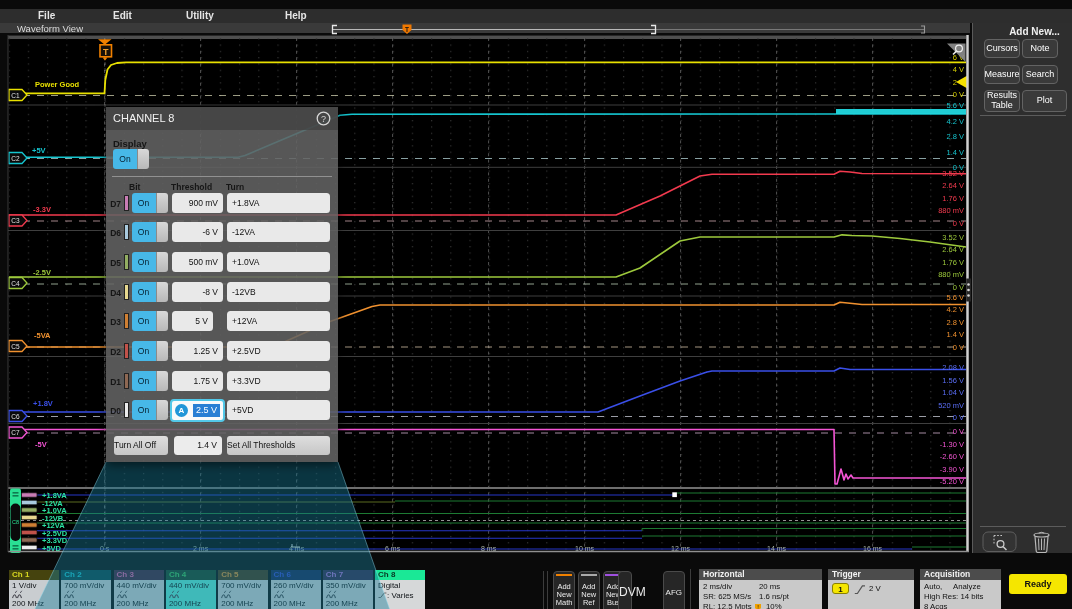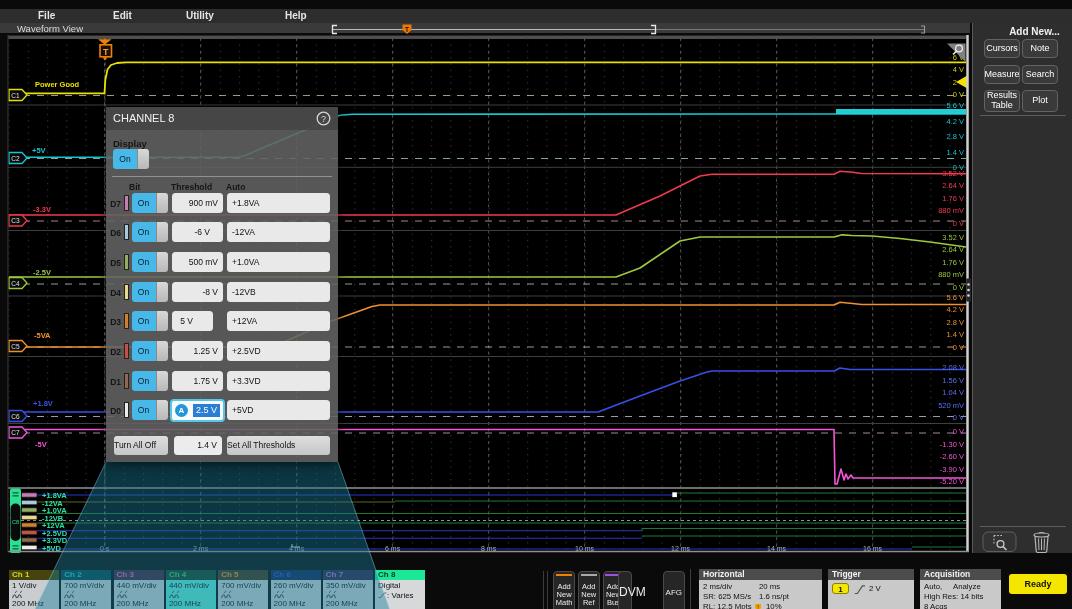--- a/index.html
+++ b/index.html
@@ -229,21 +229,21 @@
   <circle cx="968.5" cy="295.5" r="1.3" fill="#d8d8d8"></circle>
   </svg>
 
   <div class="abs" id="rpanel">
     <div class="hdr">Add New...</div>
     <div class="rbtn" style="left:11px;top:16px;width:36px;height:19px">Cursors</div>
     <div class="rbtn" style="left:49px;top:16px;width:36px;height:19px">Note</div>
     <div class="rbtn" style="left:11px;top:42px;width:36px;height:19px">Measure</div>
     <div class="rbtn" style="left:49px;top:42px;width:36px;height:19px">Search</div>
     <div class="rbtn" style="left:11px;top:67px;width:36px;height:22px">Results<br>Table</div>
-    <div class="rbtn" style="left:49px;top:67px;width:36px;height:22px">Plot</div>
+    <div class="rbtn" style="left:49px;top:67px;width:45px;height:22px">Plot</div>
     <svg style="position:absolute;left:0;top:0" width="100" height="530" viewBox="0 0 100 530">
       <line x1="7" y1="92.5" x2="93" y2="92.5" stroke="#5c5c5c" stroke-width="1"></line>
       <line x1="7" y1="503.5" x2="93" y2="503.5" stroke="#5c5c5c" stroke-width="1"></line>
       <rect x="10" y="509" width="33" height="19.5" rx="5" fill="#333333" stroke="#5e5e5e"></rect>
       <path d="M21 512.5 h8 M21 512.5 v8" fill="none" stroke="#c8c8c8" stroke-width="1" stroke-dasharray="1.6,1.6"></path>
       <circle cx="27.5" cy="521" r="3.4" fill="none" stroke="#ccc" stroke-width="1.3"></circle>
       <line x1="30.2" y1="523.7" x2="33.5" y2="527" stroke="#ccc" stroke-width="1.5"></line>
       <g stroke="#b8b8b8" stroke-width="1.2" fill="none">
         <ellipse cx="68.5" cy="512" rx="7.5" ry="2"></ellipse>
         <path d="M62 513.5 l1.2 14.5 q0.2 1.5 1.8 1.5 h7 q1.6 0 1.8-1.5 l1.2-14.5"></path>
@@ -382,39 +382,39 @@
         </svg></div>
     <div id="dlgbody">
     <div class="dlbl" style="left:7px;top:8px;font-size:9.5px">Display</div>
     <div class="tgl" style="left:7px;top:19px">
           <div class="on">On</div>
           <div class="knob"></div>
         </div>
     <div style="position:absolute;left:6px;top:46px;width:220px;border-top:1px solid rgba(255,255,255,0.35)"></div>
     <div class="dlbl" style="left:23px;top:52px;font-weight:bold">Bit</div>
     <div class="dlbl" style="left:65px;top:52px;font-weight:bold">Threshold</div>
-    <div class="dlbl" style="left:120px;top:52px;font-weight:bold">Auto</div>
+    <div class="dlbl" style="left:120px;top:52px;font-weight:bold">Turn</div>
     <div class="drow" style="top:62.5px">
     <div class="dlbl" style="left:2px;top:6px;width:13px;text-align:right">D7</div>
     <div class="bitbar" style="left:18px;top:2px;background:#c87cb4"></div>
     <div class="tgl" style="left:25.5px;top:0px">
             <div class="on">On</div>
             <div class="knob"></div>
           </div>
     <div class="tbox" style="left:66px;top:0;width:51px;text-align:right;padding-right:5px">900 mV</div>
     <div class="tbox" style="left:121px;top:0;width:103px;padding-left:5px">+1.8VA</div>
     </div>
     <div class="drow" style="top:92.2px">
     <div class="dlbl" style="left:2px;top:6px;width:13px;text-align:right">D6</div>
     <div class="bitbar" style="left:18px;top:2px;background:#a9cade"></div>
     <div class="tgl" style="left:25.5px;top:0px">
             <div class="on">On</div>
             <div class="knob"></div>
           </div>
-    <div class="tbox" style="left:66px;top:0;width:51px;text-align:right;padding-right:13px">-6 V</div>
+    <div class="tbox" style="left:66px;top:0;width:51px;text-align:right;padding-right:5px">-6 V</div>
     <div class="tbox" style="left:121px;top:0;width:103px;padding-left:5px">-12VA</div>
     </div>
     <div class="drow" style="top:121.9px">
     <div class="dlbl" style="left:2px;top:6px;width:13px;text-align:right">D5</div>
     <div class="bitbar" style="left:18px;top:2px;background:#93ad62"></div>
     <div class="tgl" style="left:25.5px;top:0px">
             <div class="on">On</div>
             <div class="knob"></div>
           </div>
     <div class="tbox" style="left:66px;top:0;width:51px;text-align:right;padding-right:5px">500 mV</div>
@@ -430,21 +430,21 @@
     <div class="tbox" style="left:66px;top:0;width:51px;text-align:right;padding-right:5px">-8 V</div>
     <div class="tbox" style="left:121px;top:0;width:103px;padding-left:5px">-12VB</div>
     </div>
     <div class="drow" style="top:181.3px">
     <div class="dlbl" style="left:2px;top:6px;width:13px;text-align:right">D3</div>
     <div class="bitbar" style="left:18px;top:2px;background:#cf7f33"></div>
     <div class="tgl" style="left:25.5px;top:0px">
             <div class="on">On</div>
             <div class="knob"></div>
           </div>
-    <div class="tbox" style="left:66px;top:0;width:41px;text-align:right;padding-right:20px">5 V</div>
+    <div class="tbox" style="left:66px;top:0;width:41px;text-align:right;padding-right:5px">5 V</div>
     <div class="tbox" style="left:121px;top:0;width:103px;padding-left:5px">+12VA</div>
     </div>
     <div class="drow" style="top:211.0px">
     <div class="dlbl" style="left:2px;top:6px;width:13px;text-align:right">D2</div>
     <div class="bitbar" style="left:18px;top:2px;background:#c1524a"></div>
     <div class="tgl" style="left:25.5px;top:0px">
             <div class="on">On</div>
             <div class="knob"></div>
           </div>
     <div class="tbox" style="left:66px;top:0;width:51px;text-align:right;padding-right:5px">1.25 V</div>

